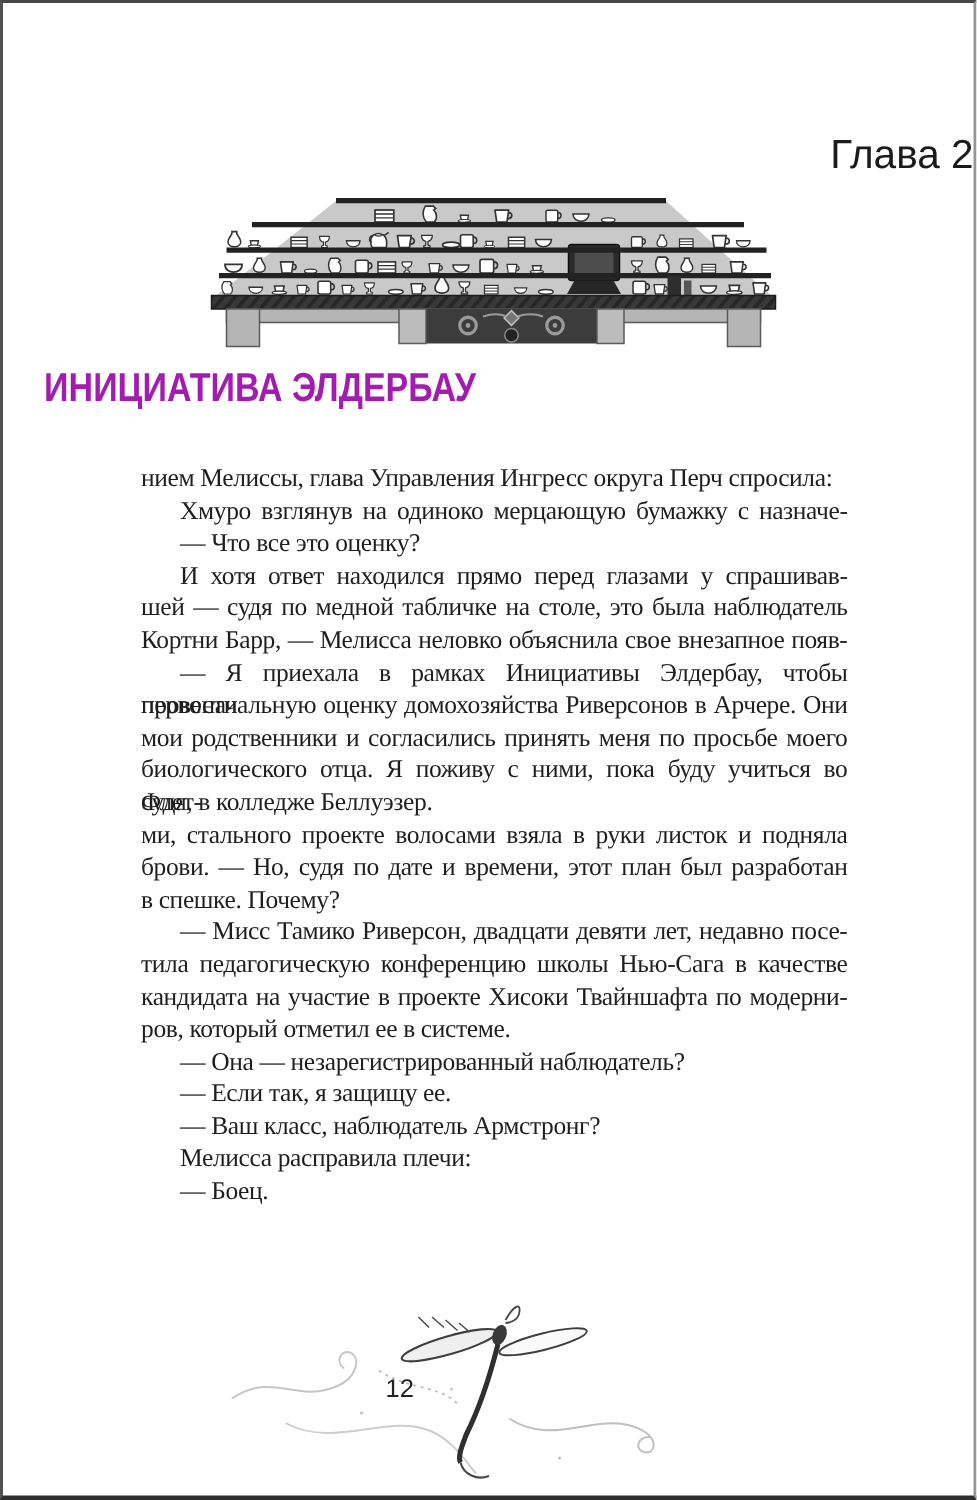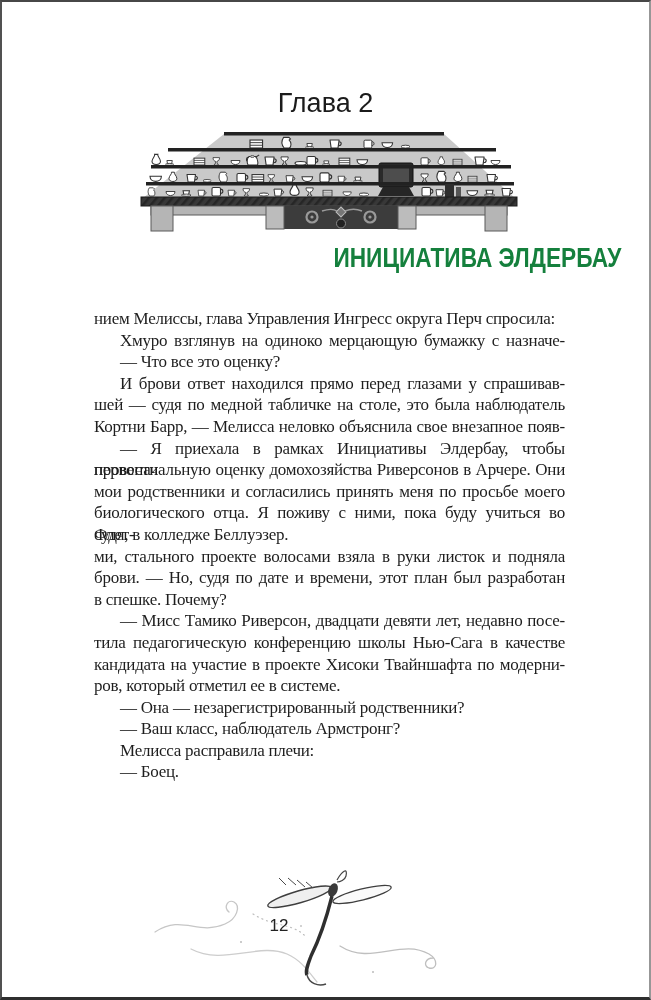--- a/index.html
+++ b/index.html
@@ -4,39 +4,39 @@
 <style>
   html,body{margin:0;padding:0;background:#ffffff;}
   .page{
     position:relative;width:651px;height:1000px;background:#ffffff;
     box-sizing:border-box;overflow:hidden;
     border-top:2px solid #474747;border-left:2px solid #515151;
     border-right:2px solid #979797;border-bottom:3px solid #2e2e2e;
     font-family:"Liberation Serif", serif;color:#1d1d1d;
   }
   .chapter{
-    position:absolute;top:86px;left:0;right:0;text-align:center;
+    position:absolute;top:86px;left:0;right:0;text-align:right;
     font-family:"Liberation Sans", sans-serif;font-size:27px;font-weight:400;color:#1b1b1b;
   }
   .illus{position:absolute;top:123px;left:136px;width:382px;height:112px;}
   .title{
-    position:absolute;top:241px;left:0;right:0;text-align:right;
-    font-family:"Liberation Sans", sans-serif;font-weight:700;font-size:27px;color:#15803d;
+    position:absolute;top:241px;left:0;right:0;text-align:left;
+    font-family:"Liberation Sans", sans-serif;font-weight:700;font-size:27px;color:#a21caf;
   }
   .title .squeeze{display:inline-block;transform:scaleX(0.84);transform-origin:center;letter-spacing:0px;white-space:nowrap;}
   .bodytext{
     position:absolute;top:306px;left:92px;width:471px;
     font-size:17px;line-height:21.6px;letter-spacing:-0.25px;color:#1e1e1e;
   }
   .line{height:21.6px;text-align:justify;text-align-last:justify;}
   .line.last{text-align-last:left;}
   .line.first{text-indent:26px;}
   .footer-art{position:absolute;left:133px;top:850px;}
   .pagenum{
-    position:absolute;left:255px;top:914px;width:44px;text-align:center;
+    position:absolute;left:255px;top:914px;width:44px;
     font-family:"Liberation Sans", sans-serif;font-size:17px;color:#222222;
   }
 </style>
 </head>
 <body>
 
 <div class="page">
 
   <div class="chapter">Глава 2</div>
 
@@ -182,36 +182,37 @@
     <circle cx="203" cy="98.5" r="4.5" fill="#222222" stroke="#8a8a8a" stroke-width="1"></circle>
     <path d="M184,86 C190,84 196,84 199,86 M207,86 C212,84 219,84 224,86" stroke="#9a9a9a" stroke-width="1.4" fill="none"></path>
   </svg>
 
   <div class="title"><span class="squeeze">ИНИЦИАТИВА ЭЛДЕРБАУ</span></div>
 
   <div class="bodytext">
       <div class="line last">нием Мелиссы, глава Управления Ингресс округа Перч спросила:</div>
       <div class="line first">Хмуро взглянув на одиноко мерцающую бумажку с назначе-</div>
       <div class="line first last">— Что все это оценку?</div>
-      <div class="line first">И брови ответ находился прямо перед глазами у спрашивав-</div>
+      <div class="line first">И хотя ответ находился прямо перед глазами у спрашивав-</div>
       <div class="line">шей — судя по медной табличке на столе, это была наблюдатель</div>
       <div class="line">Кортни Барр, — Мелисса неловко объяснила свое внезапное появ-</div>
       <div class="line first">— Я приехала в рамках Инициативы Элдербау, чтобы провести</div>
       <div class="line">первоначальную оценку домохозяйства Риверсонов в Арчере. Они</div>
       <div class="line">мои родственники и согласились принять меня по просьбе моего</div>
       <div class="line">биологического отца. Я поживу с ними, пока буду учиться во Флет-</div>
       <div class="line last">судя, в колледже Беллуэзер.</div>
       <div class="line">ми, стального проекте волосами взяла в руки листок и подняла</div>
       <div class="line">брови. — Но, судя по дате и времени, этот план был разработан</div>
       <div class="line last">в спешке. Почему?</div>
       <div class="line first">— Мисс Тамико Риверсон, двадцати девяти лет, недавно посе-</div>
       <div class="line">тила педагогическую конференцию школы Нью-Сага в качестве</div>
       <div class="line">кандидата на участие в проекте Хисоки Твайншафта по модерни-</div>
       <div class="line last">ров, который отметил ее в системе.</div>
-      <div class="line first last">— Она — незарегистрированный родственники?</div>
+      <div class="line first last">— Она — незарегистрированный наблюдатель?</div>
+      <div class="line first last">— Если так, я защищу ее.</div>
       <div class="line first last">— Ваш класс, наблюдатель Армстронг?</div>
       <div class="line first last">Мелисса расправила плечи:</div>
       <div class="line first last">— Боец.</div>
     </div>
 
   <svg class="footer-art" width="345" height="145" viewBox="0 0 345 145">
     <g fill="none" stroke-linecap="round">
       <path d="M20,80 C48,62 62,84 90,72 C102,67 106,54 99,50 C93,47 88,55 94,60" stroke="#c6c6c6" stroke-width="1.3"></path>
       <path d="M118,62 C140,76 158,70 172,86" stroke="#bdbdbd" stroke-width="1.2" stroke-dasharray="1,4"></path>
       <path d="M56,97 C88,114 124,90 152,102 C166,108 174,120 182,130" stroke="#cdcdcd" stroke-width="1.3"></path>

